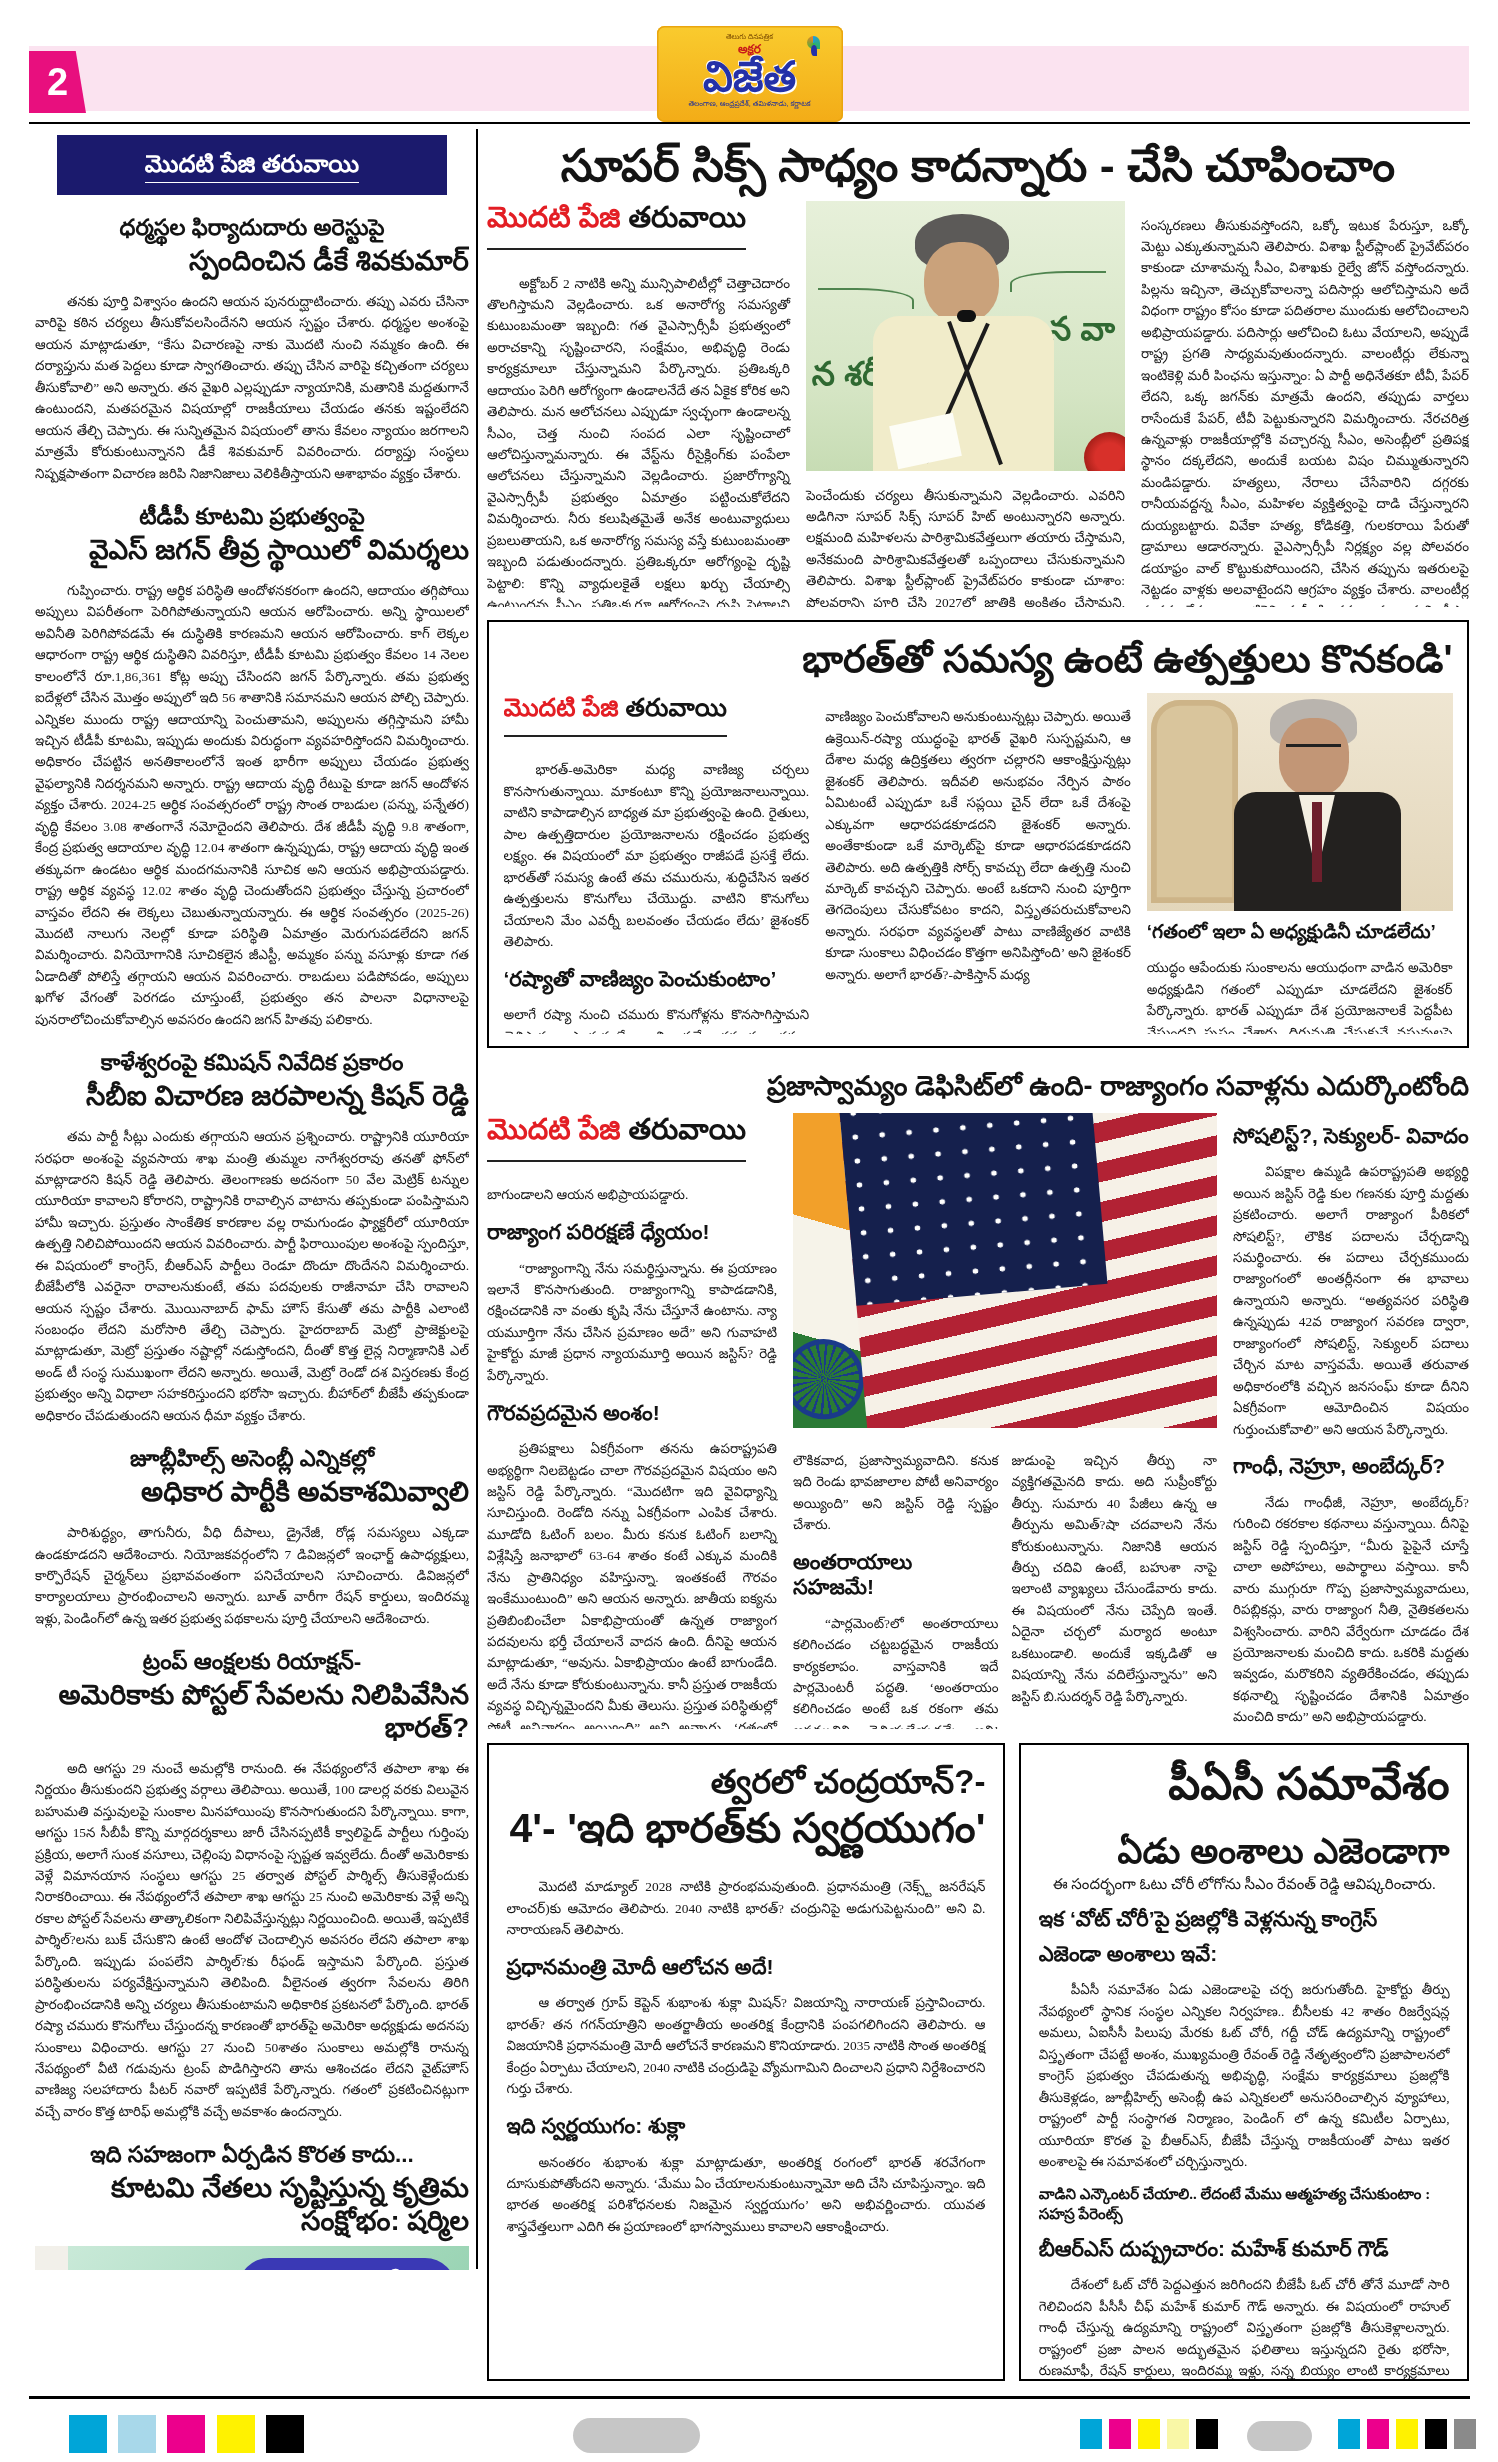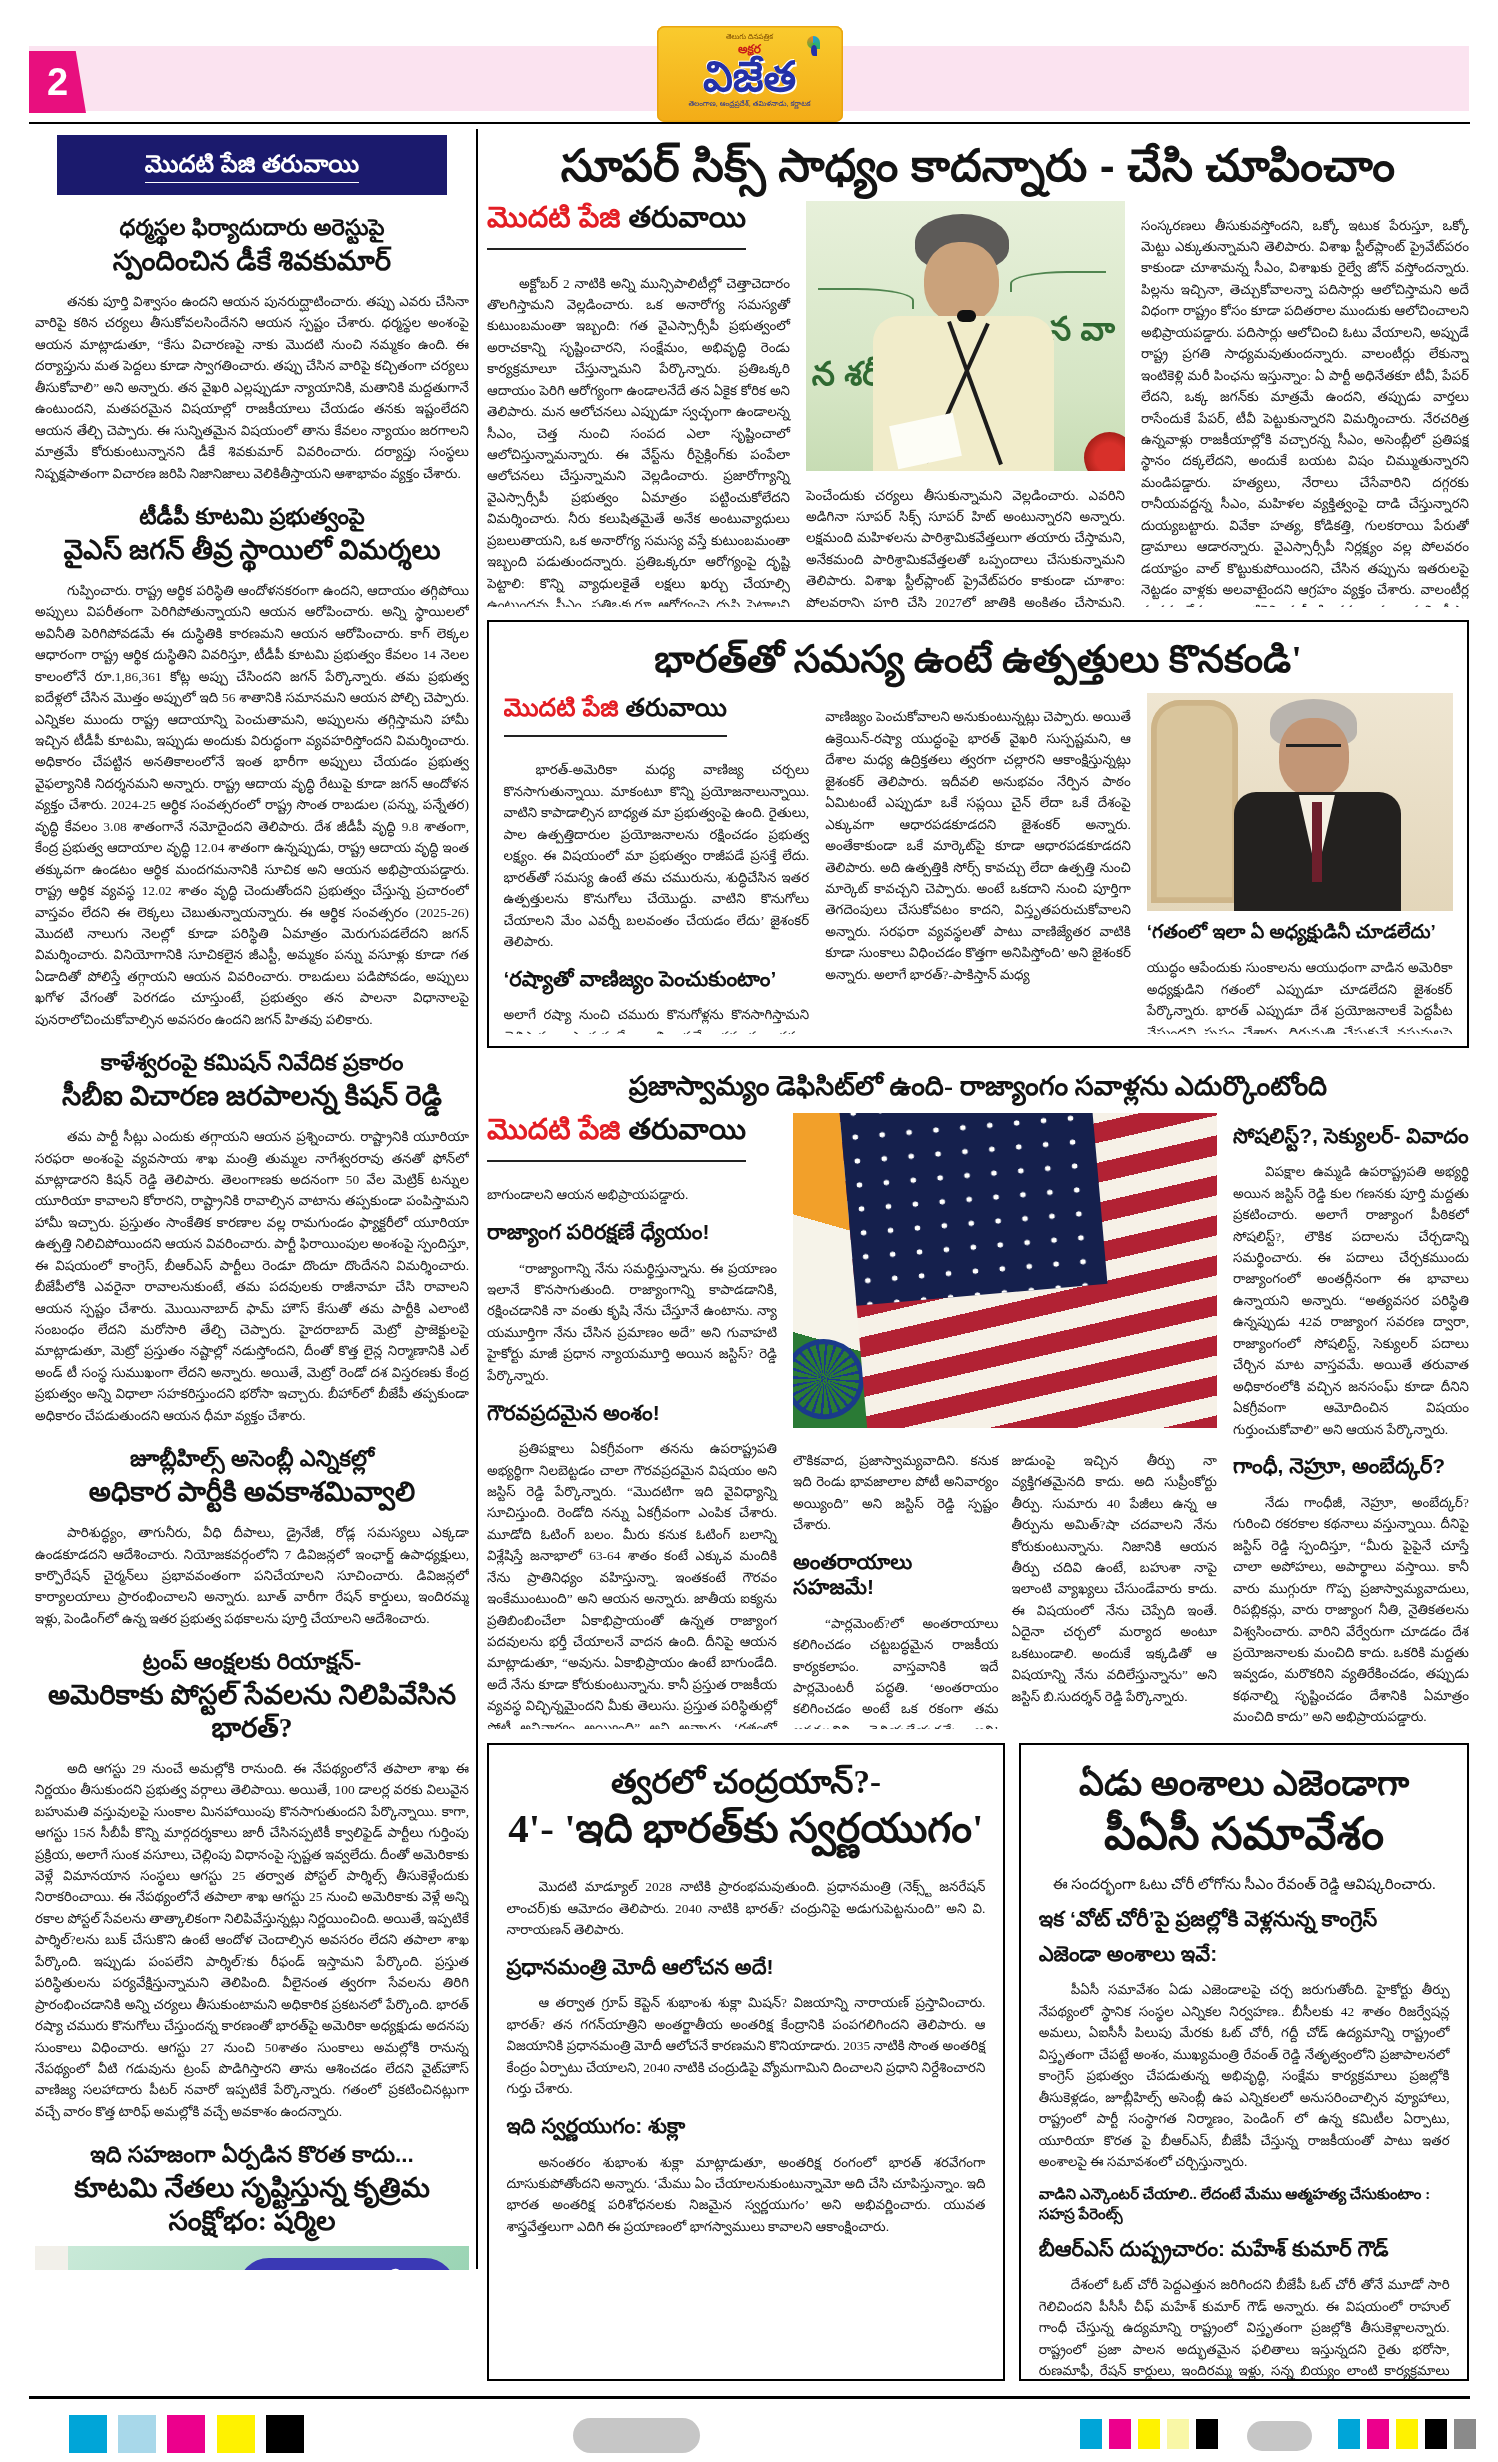--- a/index.html
+++ b/index.html
@@ -22,21 +22,21 @@
         text-shadow:1.5px 1.5px 0 #ffffff,-0.7px -0.7px 0 #ffffff;}
   .mh-bottom{font-size:7.3px;color:#20309a;}
   .peacock{position:absolute;right:19px;top:10px;width:19px;height:22px;}
   .peacock b{position:absolute;display:block;border-radius:50% 50% 0 50%;}
   .pk1{width:13px;height:13px;left:2.9px;top:0;background:conic-gradient(#1f9fd8,#35b44a,#f0821e);}
   .pk2{width:5.8px;height:11.6px;left:6.5px;top:8.7px;background:#2431a8;border-radius:40%;}
   .rule-h{position:absolute;background:#000;}
   .vrule{position:absolute;width:2.2px;background:#000;}
   
   .kick{font-family:"Liberation Sans",sans-serif;font-weight:bold;text-align:center;line-height:1.25;}
-  .hl{font-family:Liberation Serif, serif;font-weight:bold;text-align:center;line-height:1.18;}
+  .hl{font-family:Liberation Sans, sans-serif;font-weight:bold;text-align:right;line-height:1.18;}
   .bt{font-size:13.4px;line-height:1.6;text-align:justify;}
   .bt::first-letter{}
   .indent{text-indent:32px;}
   .sub{font-family:"Liberation Sans",sans-serif;font-weight:bold;font-size:21px;margin:10px 0 5.8px;line-height:1.2;}
   .contline{font-family:"Liberation Sans",sans-serif;font-weight:bold;font-size:29px;border-bottom:2.2px solid #222;
         padding-bottom:7.3px;margin-bottom:8.7px;display:inline-block;}
   .contline .red{color:#e31e24;}
   
   .leftcol{position:absolute;left:35px;top:135px;width:434px;height:2135px;overflow:hidden;}
   .lc-cont{background:#1b1a6d;color:#fff;text-align:center;padding:14.5px 0 11.6px;margin:0 22px;
@@ -295,22 +295,22 @@
       <div class="boxed box-chy">
         <div class="hl chy-t1">త్వరలో చంద్రయాన్?-</div>
         <div class="hl chy-t2">4'- 'ఇది భారత్‌కు స్వర్ణయుగం'</div>
         <p class="bt indent">మొదటి మాడ్యూల్ 2028 నాటికి ప్రారంభమవుతుంది. ప్రధానమంత్రి (నెక్స్ట్ జనరేషన్ లాంచర్)కు ఆమోదం తెలిపారు. 2040 నాటికి భారత్? చంద్రునిపై అడుగుపెట్టనుంది” అని వి. నారాయణన్ తెలిపారు.</p>
         <div class="sub">ప్రధానమంత్రి మోదీ ఆలోచన అదే!</div>
         <p class="bt indent">ఆ తర్వాత గ్రూప్ కెప్టెన్ శుభాంశు శుక్లా మిషన్? విజయాన్ని నారాయణ్ ప్రస్తావించారు. భారత్? తన గగన్‌యాత్రిని అంతర్జాతీయ అంతరిక్ష కేంద్రానికి పంపగలిగిందని తెలిపారు. ఆ విజయానికి ప్రధానమంత్రి మోదీ ఆలోచనే కారణమని కొనియాడారు. 2035 నాటికి సొంత అంతరిక్ష కేంద్రం ఏర్పాటు చేయాలని, 2040 నాటికి చంద్రుడిపై వ్యోమగామిని దించాలని ప్రధాని నిర్దేశించారని గుర్తు చేశారు.</p>
         <div class="sub">ఇది స్వర్ణయుగం: శుక్లా</div>
         <p class="bt indent">అనంతరం శుభాంశు శుక్లా మాట్లాడుతూ, అంతరిక్ష రంగంలో భారత్ శరవేగంగా దూసుకుపోతోందని అన్నారు. ‘మేము ఏం చేయాలనుకుంటున్నామో అది చేసి చూపిస్తున్నాం. ఇది భారత అంతరిక్ష పరిశోధనలకు నిజమైన స్వర్ణయుగం’ అని అభివర్ణించారు. యువత శాస్త్రవేత్తలుగా ఎదిగి ఈ ప్రయాణంలో భాగస్వాములు కావాలని ఆకాంక్షించారు.</p>
       </div>
       <div class="boxed box-pac">
+        <div class="hl pac-t2">పీఏసీ సమావేశం</div>
         <div class="hl pac-t1">ఏడు అంశాలు ఎజెండాగా</div>
-        <div class="hl pac-t2">పీఏసీ సమావేశం</div>
         <div class="caption">ఈ సందర్భంగా ఓటు చోరీ లోగోను సీఎం రేవంత్ రెడ్డి ఆవిష్కరించారు.</div>
         <div class="sub">ఇక ‘వోట్ చోరీ’పై ప్రజల్లోకి వెళ్లనున్న కాంగ్రెస్</div>
         <div class="sub">ఎజెండా అంశాలు ఇవే:</div>
         <p class="bt indent">పీఏసీ సమావేశం ఏడు ఎజెండాలపై చర్చ జరుగుతోంది. హైకోర్టు తీర్పు నేపథ్యంలో స్థానిక సంస్థల ఎన్నికల నిర్వహణ.. బీసీలకు 42 శాతం రిజర్వేషన్ల అమలు, ఏఐసీసీ పిలుపు మేరకు ఓట్ చోరీ, గద్దీ చోడ్ ఉద్యమాన్ని రాష్ట్రంలో విస్తృతంగా చేపట్టే అంశం, ముఖ్యమంత్రి రేవంత్ రెడ్డి నేతృత్వంలోని ప్రజాపాలనలో కాంగ్రెస్ ప్రభుత్వం చేపడుతున్న అభివృద్ధి, సంక్షేమ కార్యక్రమాలు ప్రజల్లోకి తీసుకెళ్లడం, జూబ్లీహిల్స్ అసెంబ్లీ ఉప ఎన్నికలలో అనుసరించాల్సిన వ్యూహాలు, రాష్ట్రంలో పార్టీ సంస్థాగత నిర్మాణం, పెండింగ్ లో ఉన్న కమిటీల ఏర్పాటు, యూరియా కొరత పై బీఆర్ఎస్, బీజేపీ చేస్తున్న రాజకీయంతో పాటు ఇతర అంశాలపై ఈ సమావశంలో చర్చిస్తున్నారు.</p>
         <div class="boldline">వాడిని ఎన్కౌంటర్ చేయాలి.. లేదంటే మేము ఆత్మహత్య చేసుకుంటాం : సహస్ర పేరెంట్స్</div>
         <div class="sub">బీఆర్ఎస్ దుష్ప్రచారం: మహేశ్ కుమార్ గౌడ్</div>
         <p class="bt indent">దేశంలో ఓట్ చోరీ పెద్దఎత్తున జరిగిందని బీజేపీ ఓట్ చోరీ తోనే మూడో సారి గెలిచిందని పీసీసీ చీఫ్ మహేశ్ కుమార్ గౌడ్ అన్నారు. ఈ విషయంలో రాహుల్ గాంధీ చేస్తున్న ఉద్యమాన్ని రాష్ట్రంలో విస్తృతంగా ప్రజల్లోకి తీసుకెళ్లాలన్నారు. రాష్ట్రంలో ప్రజా పాలన అద్భుతమైన ఫలితాలు ఇస్తున్నదని రైతు భరోసా, రుణమాఫీ, రేషన్ కార్డులు, ఇందిరమ్మ ఇళ్లు, సన్న బియ్యం లాంటి కార్యక్రమాలు మంచి స్పందన వస్తున్నాయని చెప్పారు. టీపీసీసీ ఆధ్వర్యంలో చేపట్టిన పాదయాత్రకు ప్రజల్లో మంచి స్పందనతో పాటు ప్రజలు బ్రాహ్మరథం పడుతున్నారన్నారు. స్థానిక సంస్థలు ఎన్నికల్లో మనం ఘన విజయం సాధించేందుకు మంచి అవకాశాలు ఉన్నాయని చెప్పారు. జూబ్లీహిల్స్ అసెంబ్లీ ఉప ఎన్నికల ను కూడా మనం చాలా ప్రతిష్ఠాత్మకంగా తీసుకోవాలన్నారు. రాష్ట్రంలో యూరియా కొరతపై బీఆర్ఎస్ దుష్ప్రచారం చేస్తూ రైతుల్లో భయాందోళనలు సృష్టిస్తోందన్నారు. వీటన్నింటినీ చర్చించి ఒక ప్రణాళికతో ముందుకుపోదామని చెప్పారు.</p>
       </div>
     </div>
   </div>

